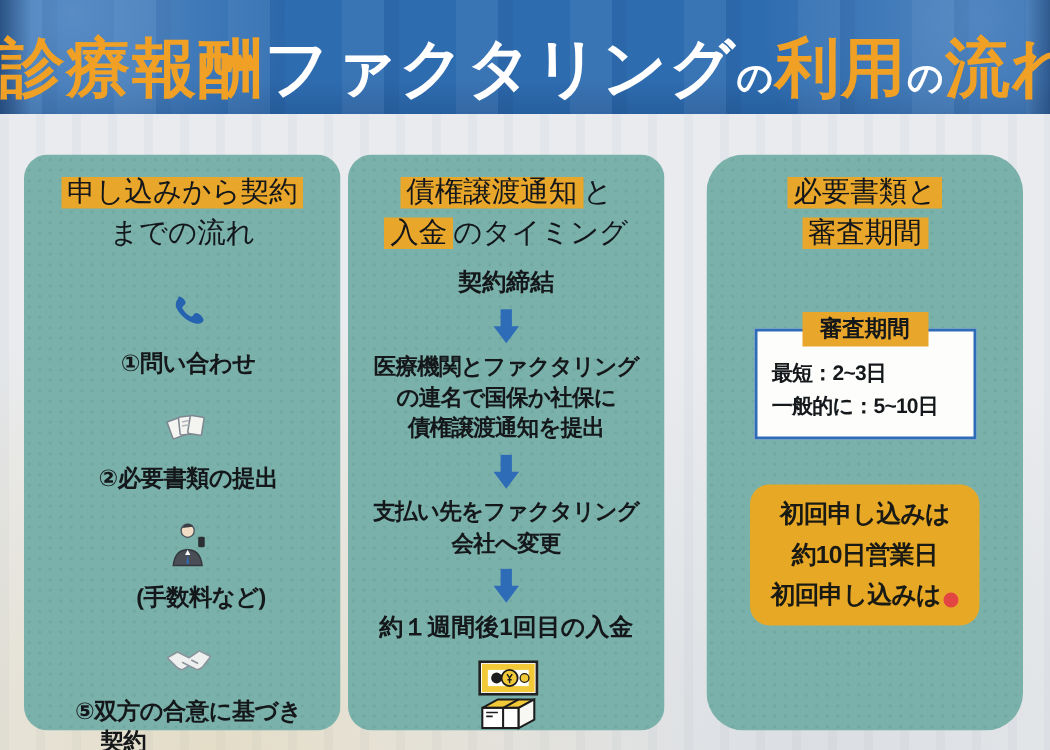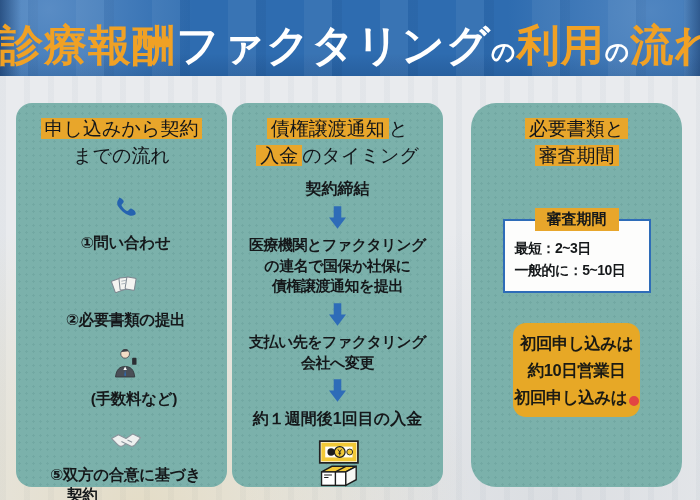--- a/index.html
+++ b/index.html
@@ -49,21 +49,21 @@
   
   .flow { display:flex; flex-direction:column; align-items:center; margin-top:8px; gap:6px; }
   .f-txt  { font-size:15px; font-weight:bold; text-align:center; line-height:1.38; letter-spacing:-0.5px; }
   .f-first{ font-size:16px; letter-spacing:0; }
   .f-arrow { line-height:0; }
   
   .review-box { position:relative; margin:49px auto 0; width:148px; background:#fdfdfc; border:2px solid #2e6cb8; padding:17px 10px 10px; }
   .review-label { position:absolute; top:-13px; left:50%; transform:translateX(-50%);
     background:#e8a62b; font-weight:bold; font-size:15px; padding:2px 12px; white-space:nowrap; }
   .review-line { font-size:14px; font-weight:bold; line-height:1.55; letter-spacing:-0.5px; }
-  .note-box { margin:30px auto 0; width:127px; height:94px; background:#e7a826; border-radius:13px;
+  .note-box { margin:30px auto 0; width:153px; height:94px; background:#e7a826; border-radius:13px;
     display:flex; flex-direction:column; justify-content:center; text-align:center;
     font-size:16.5px; font-weight:bold; line-height:1.62; letter-spacing:-0.5px; color:#1a1a14; }
   .ring { display:inline-block; width:9px; height:9px; border:5px solid #e34542; border-radius:50%;
     vertical-align:-3px; margin-left:2px; box-shadow:inset 0 0 0 1.5px #f08a7a; }
 </style>
 </head>
 <body>
 
 <div class="page">
 

